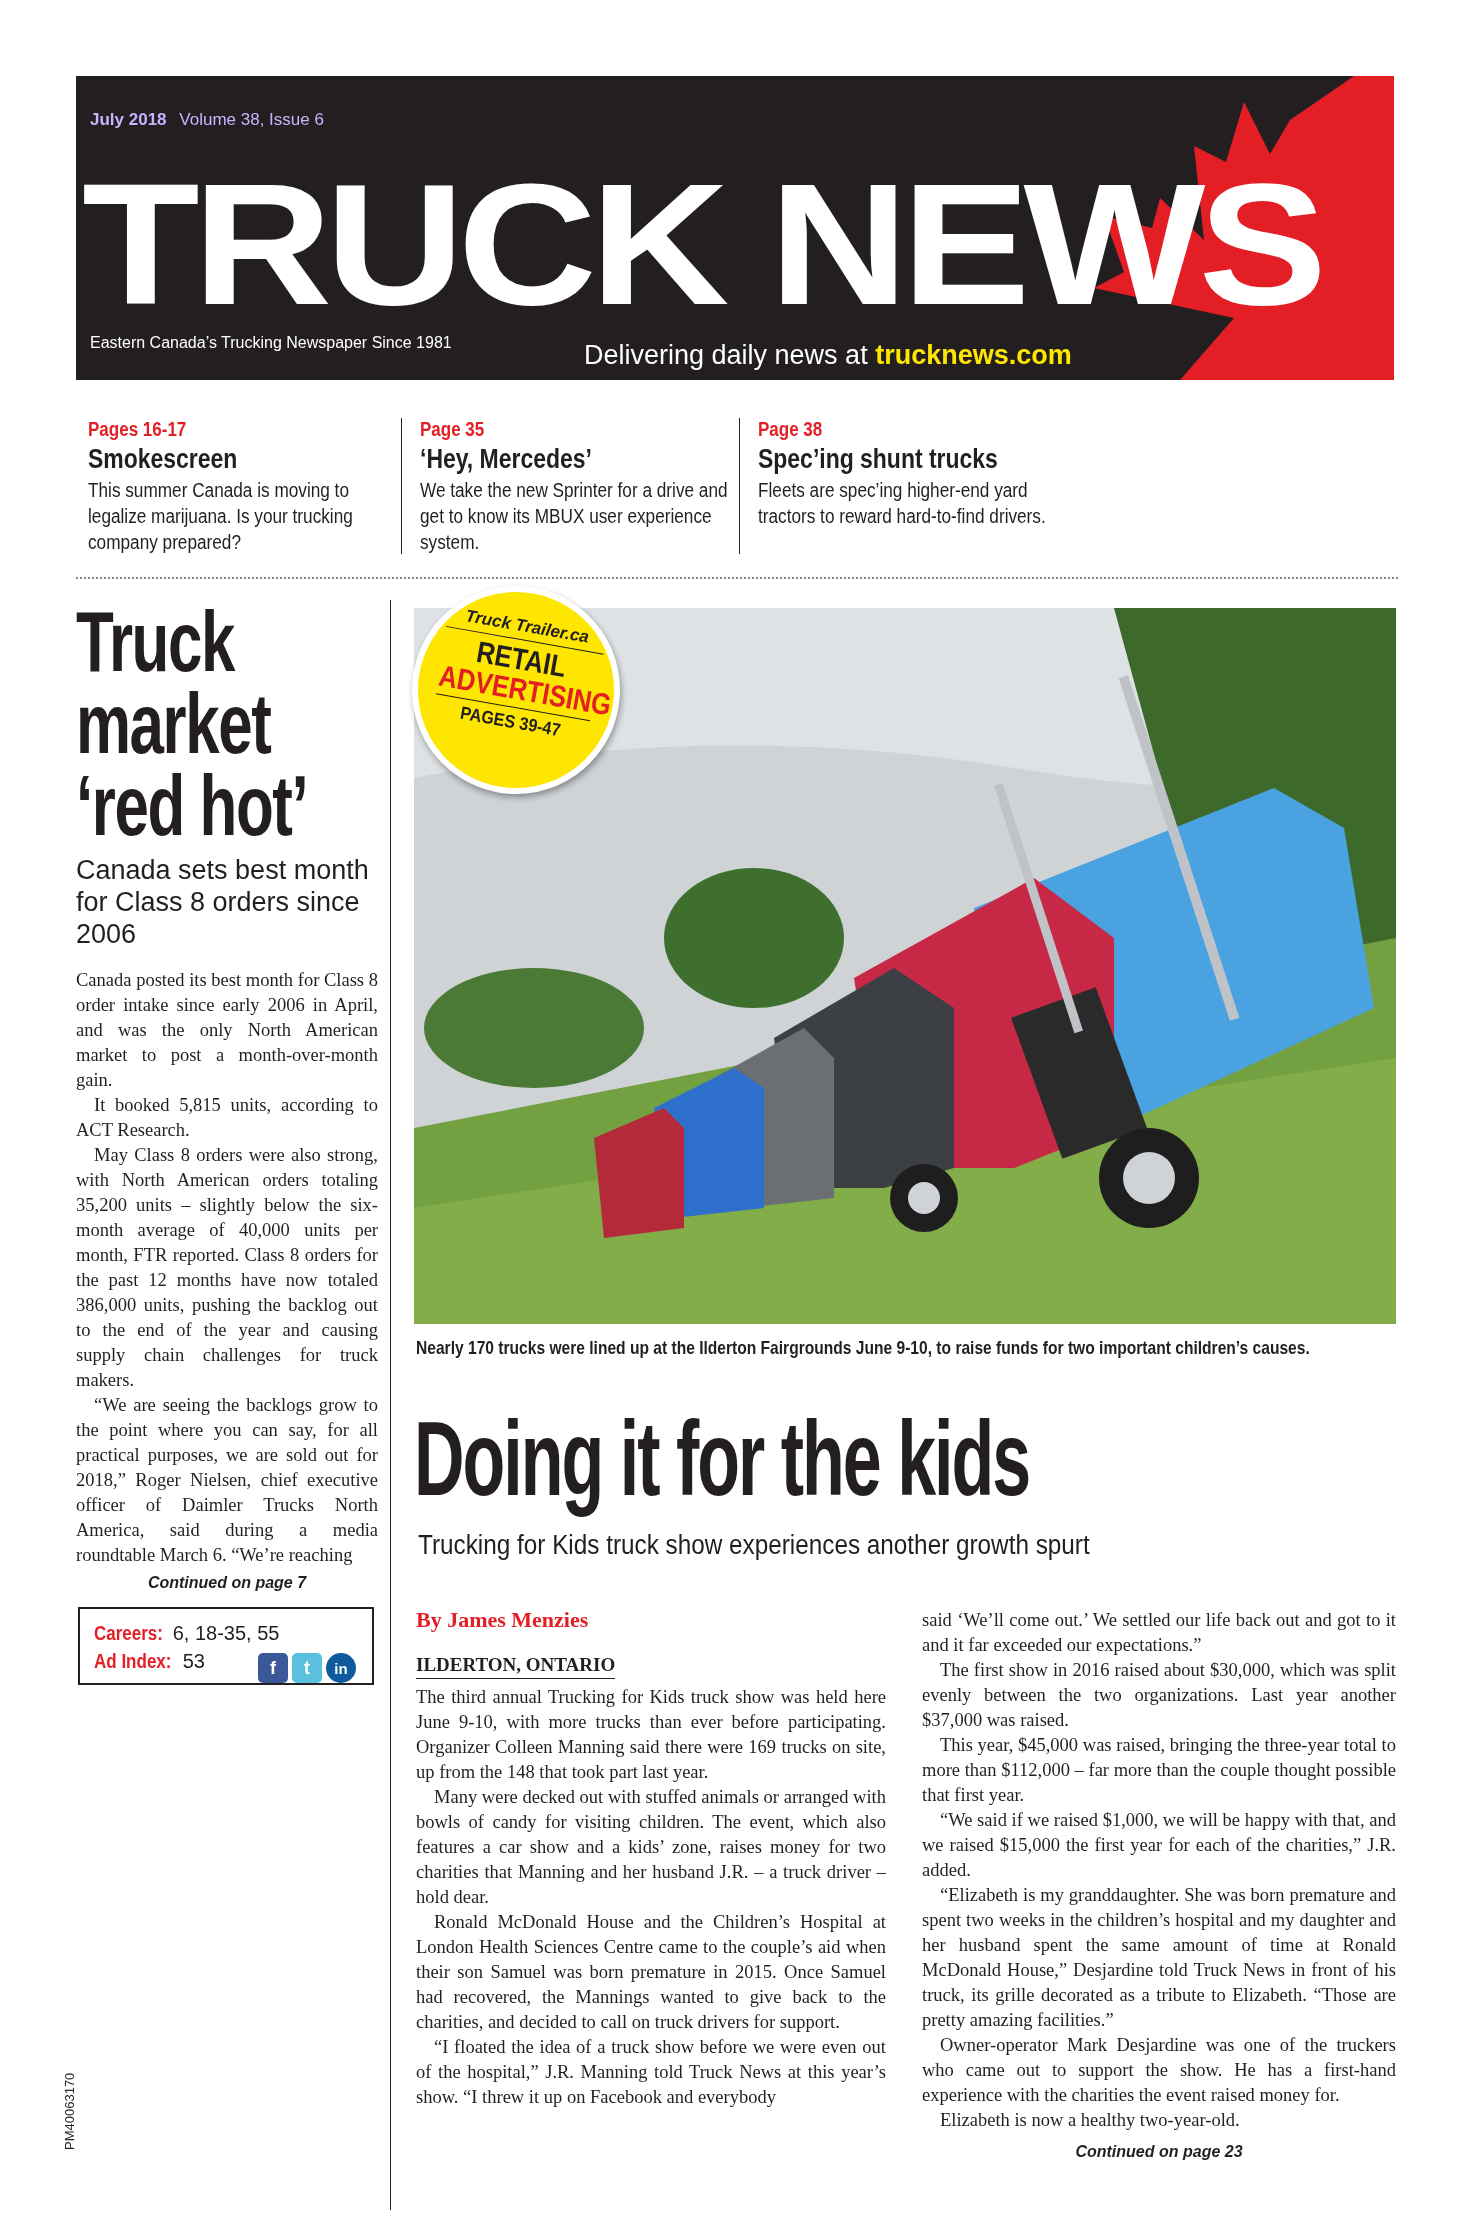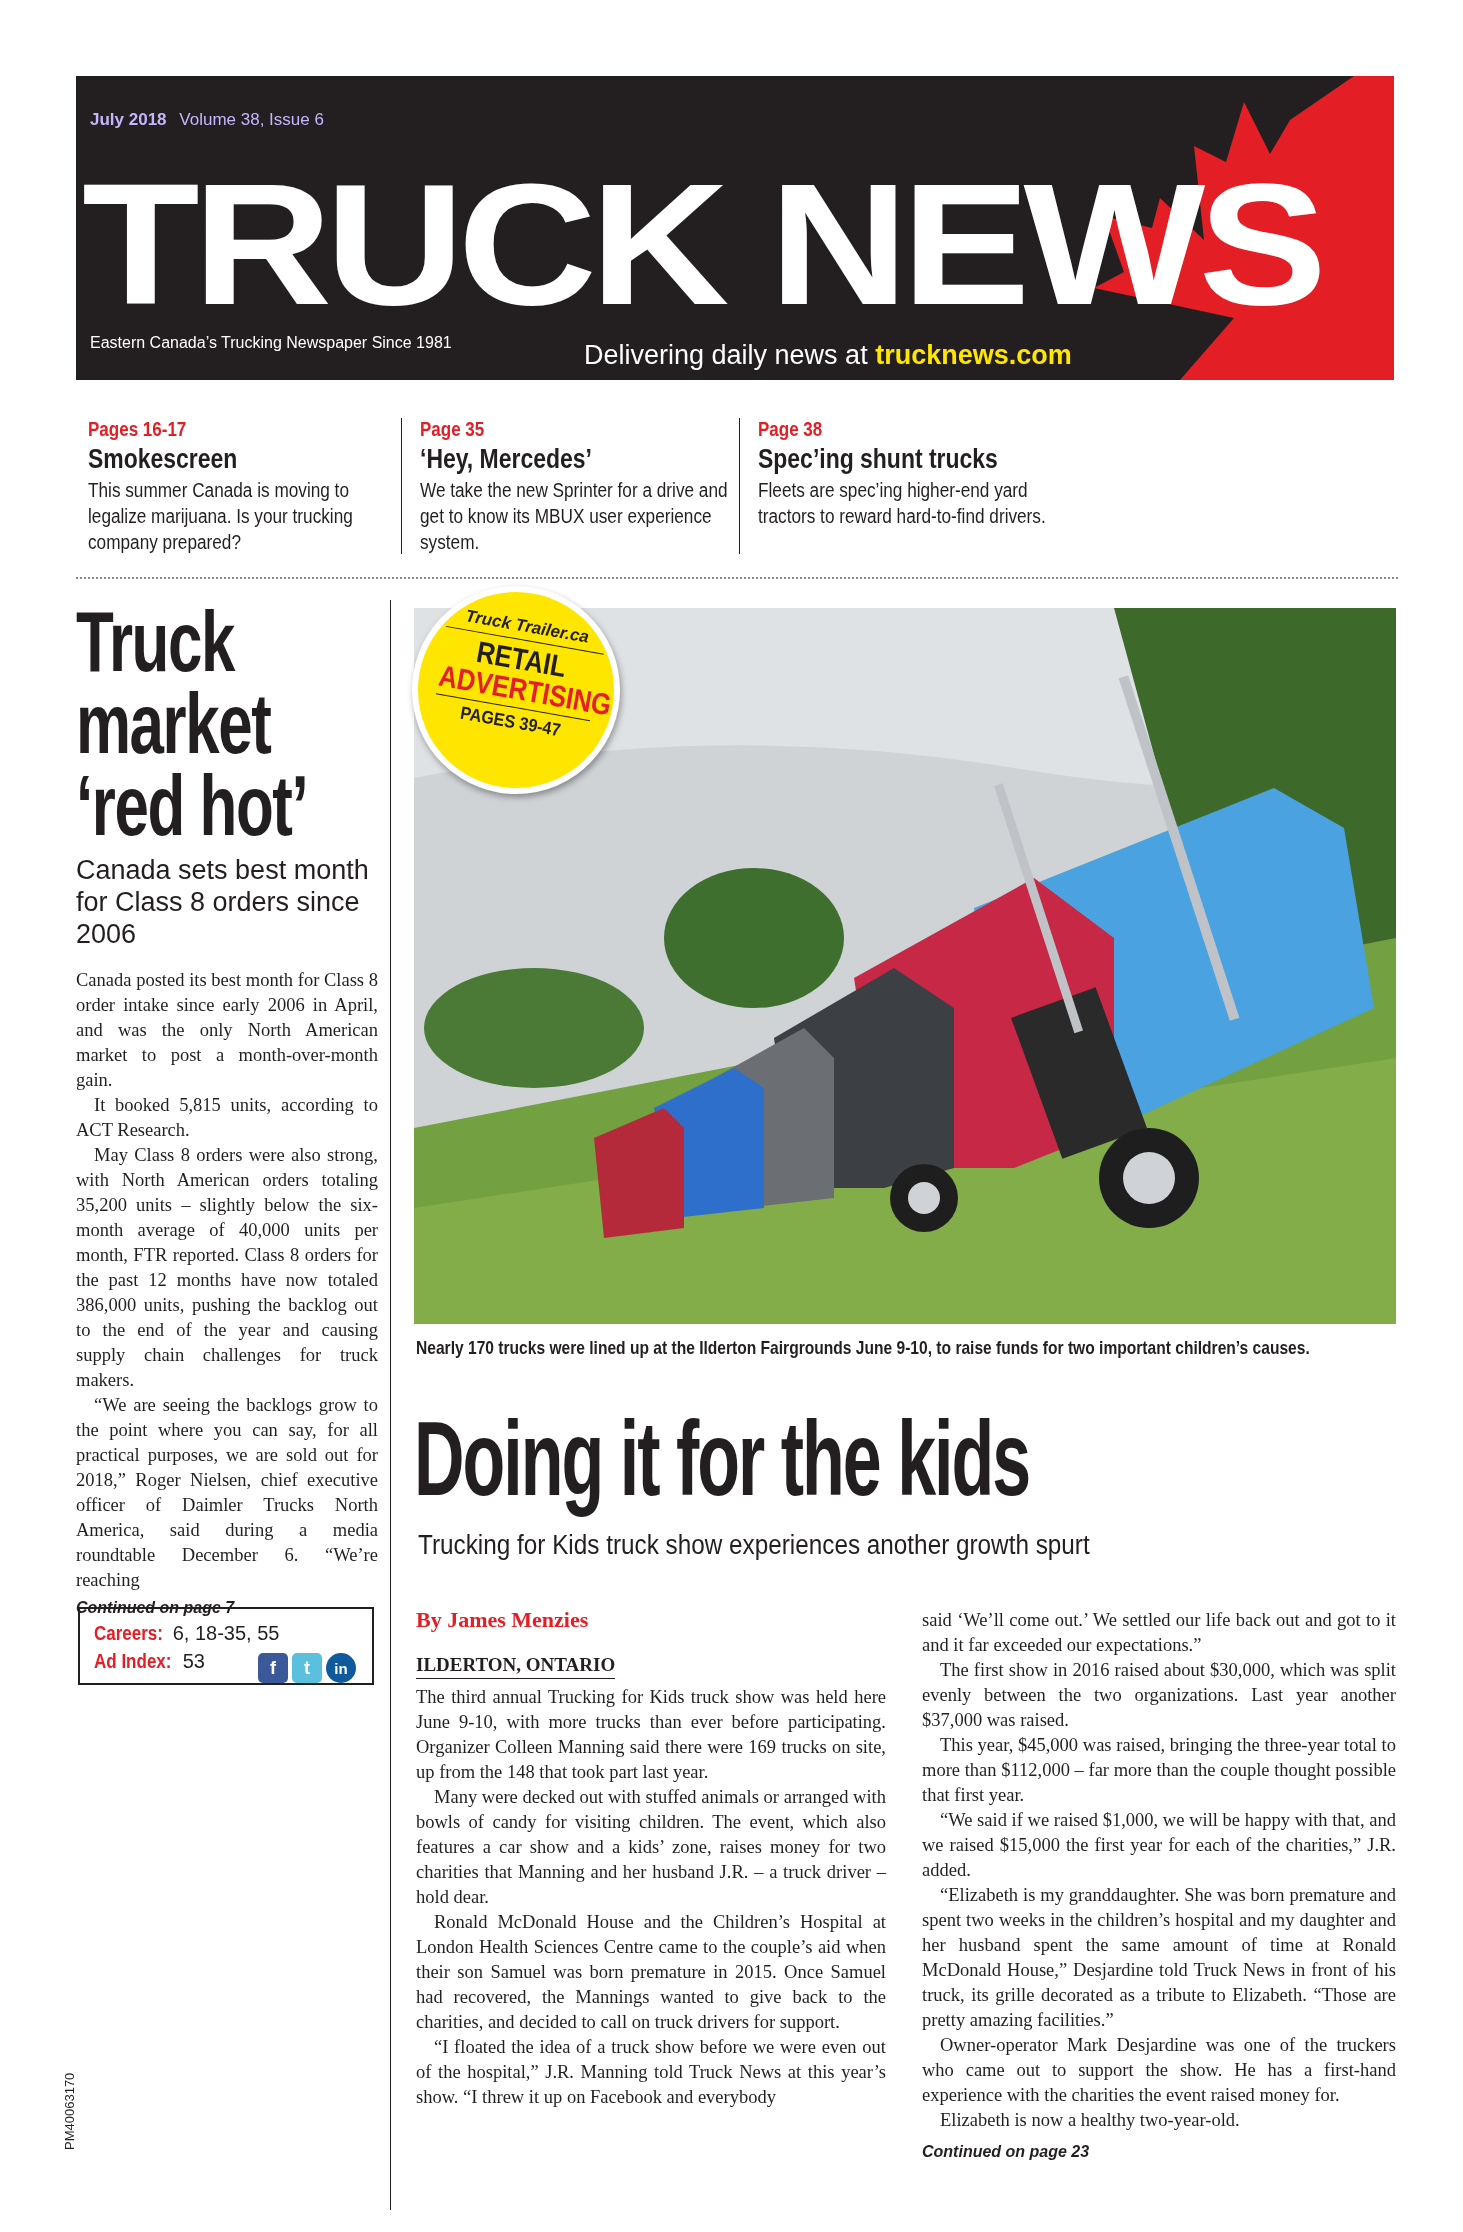--- a/index.html
+++ b/index.html
@@ -26,21 +26,21 @@
   .dotted { position: absolute; left: 76px; top: 577px; width: 1322px; border-top: 2px dotted #888; }
 
   
   .left-col { position: absolute; left: 76px; top: 598px; width: 302px; }
   .col-rule { position: absolute; left: 390px; top: 600px; height: 1610px; border-left: 1.5px solid #231f20; }
   .headline-big { font-family: "Liberation Sans", sans-serif; font-weight: bold; font-size: 86px; line-height: 82px; letter-spacing: -2px; transform: scaleX(0.72); transform-origin: left top; white-space: nowrap; margin-top: 2px; }
   .subdeck { font-size: 27px; line-height: 32px; margin-top: 8px; }
   .body-serif { font-family: "Liberation Serif", serif; font-size: 18.5px; line-height: 25px; text-align: justify; color: #231f20; }
   .body-serif p { text-indent: 18px; }
   .body-serif p.first { text-indent: 0; }
-  .cont { font-style: italic; font-weight: bold; font-size: 16px; text-align: left; margin-top: 6px; }
+  .cont { font-style: italic; font-weight: bold; font-size: 16px; text-align: center; margin-top: 6px; }
   .infobox { position: absolute; left: 78px; top: 1607px; width: 296px; height: 78px; border: 2px solid #231f20; padding: 10px 14px; }
   .infobox .row { font-size: 20px; line-height: 28px; white-space: nowrap; }
   .infobox .lbl { color: #e31e24; font-weight: bold; transform: scaleX(0.85); display: inline-block; transform-origin: left; margin-right: -8px; }
   .social { position: absolute; right: 16px; top: 44px; display: flex; gap: 4px; }
   .social span { width: 30px; height: 30px; display: flex; align-items: center; justify-content: center; color: #fff; font-weight: bold; font-size: 18px; }
   .fb { background: #3b5998; border-radius: 5px; }
   .tw { background: #5bc0de; border-radius: 5px; }
   .li { background: #0e5a9c; border-radius: 50%; font-size: 15px !important; }
   .pm { position: absolute; left: 62px; top: 2070px; transform: rotate(-90deg); transform-origin: left top; font-size: 13px; color: #231f20; top: 2150px; }
 
@@ -102,21 +102,21 @@
   <div class="headline-big">
     <div>Truck</div>
     <div>market</div>
     <div>‘red hot’</div>
   </div>
   <div class="subdeck">Canada sets best month for Class 8 orders since 2006</div>
   <div class="body-serif" style="margin-top:18px">
     <p class="first">Canada posted its best month for Class 8 order intake since early 2006 in April, and was the only North American market to post a month-over-month gain.</p>
     <p>It booked 5,815 units, according to ACT Research.</p>
     <p>May Class 8 orders were also strong, with North American orders totaling 35,200 units – slightly below the six-month average of 40,000 units per month, FTR reported. Class 8 orders for the past 12 months have now totaled 386,000 units, pushing the backlog out to the end of the year and causing supply chain challenges for truck makers.</p>
-    <p>“We are seeing the backlogs grow to the point where you can say, for all practical purposes, we are sold out for 2018,” Roger Nielsen, chief executive officer of Daimler Trucks North America, said during a media roundtable December 6. “We’re reaching</p>
+    <p>“We are seeing the backlogs grow to the point where you can say, for all practical purposes, we are sold out for 2018,” Roger Nielsen, chief executive officer of Daimler Trucks North America, said during a media roundtable March 6. “We’re reaching</p>
   </div>
   <div class="cont">Continued on page 7</div>
 </div>
 <div class="col-rule"></div>
 
 <div class="infobox">
   <div class="row"><span class="lbl">Careers:</span><span> 6, 18-35, 55</span></div>
   <div class="row"><span class="lbl">Ad Index:</span><span> 53</span></div>
   <div class="social">
     <span class="fb">f</span>

